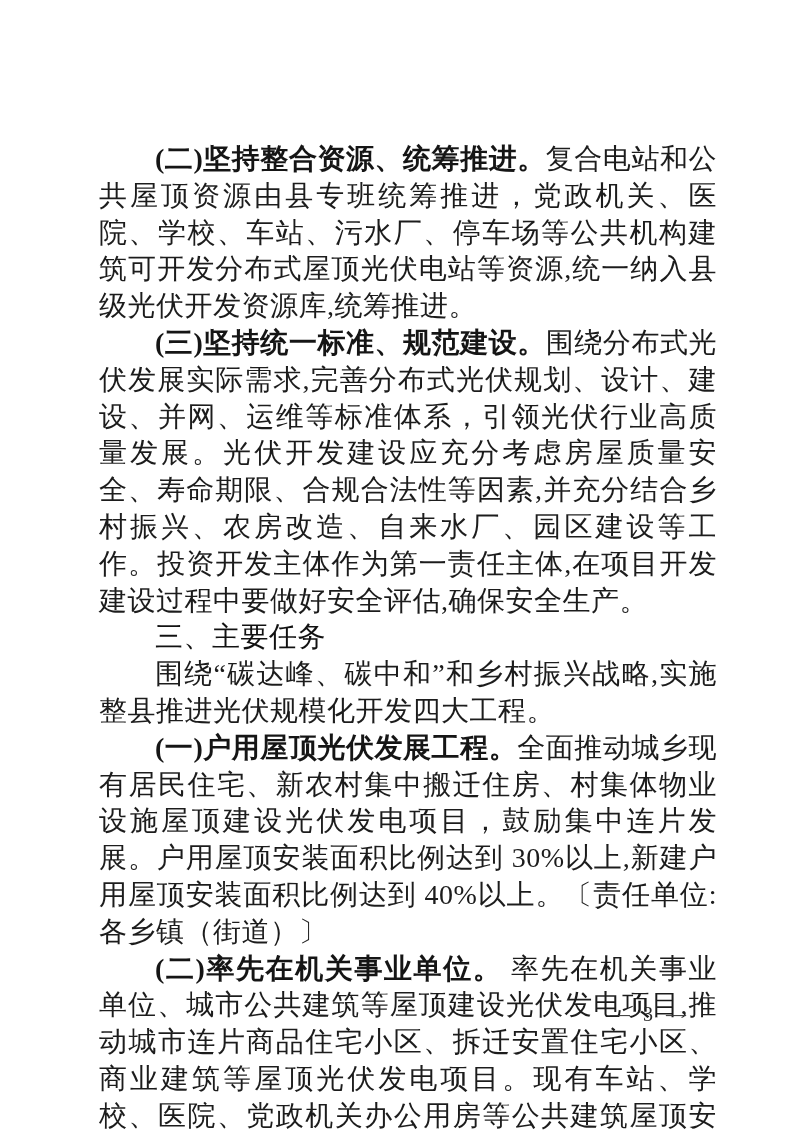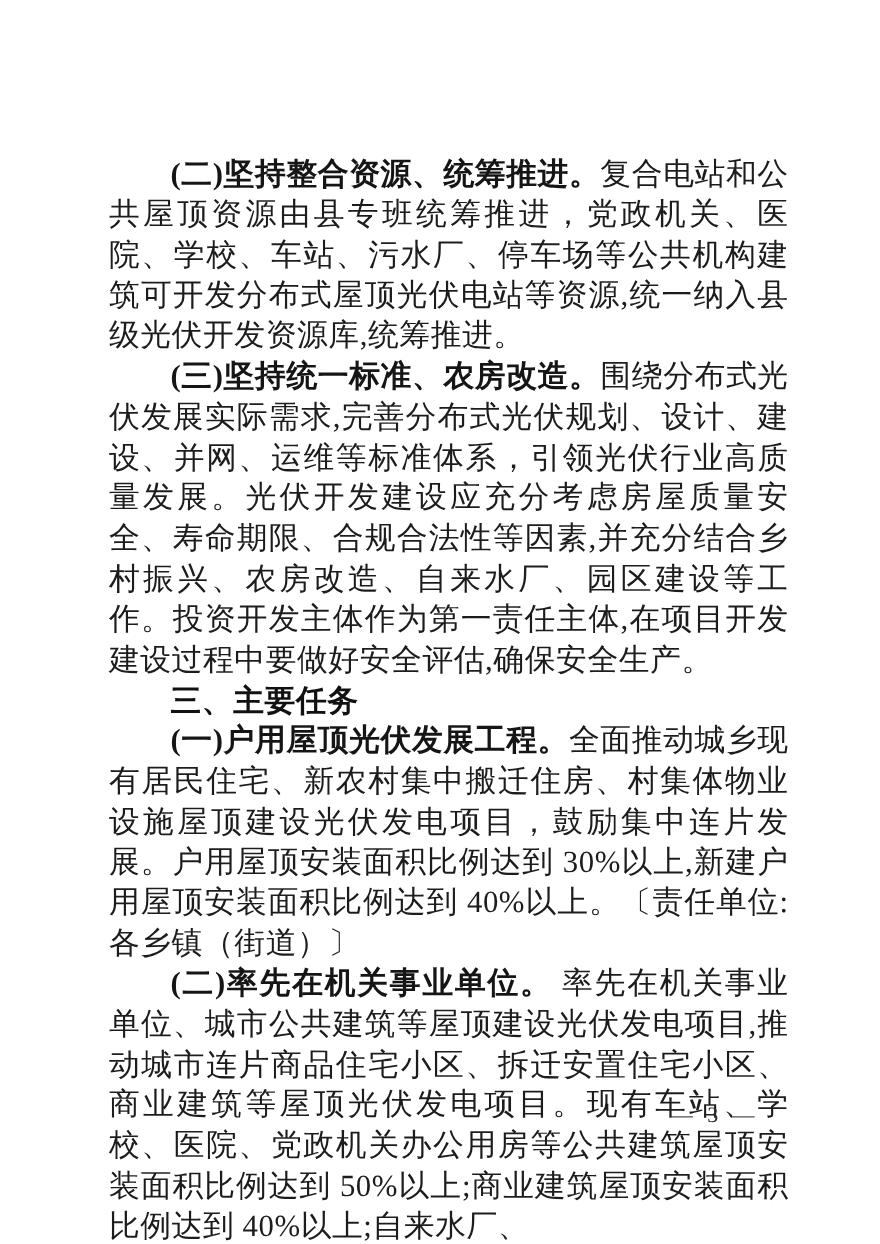--- a/index.html
+++ b/index.html
@@ -32,21 +32,21 @@
     text-indent: 2em;
   }
   .para .lead {
     font-weight: bold;
     color: #151515;
   }
   .heading {
     margin: 0;
     text-indent: 2em;
     font-family: "Liberation Sans", "DejaVu Sans", sans-serif;
-    font-weight: bold;
+    font-weight: normal;
     color: #111111;
   }
   .footer {
     position: absolute;
     left: 610px;
     top: 1003px;
     font-size: 20px;
     color: #2a2a2a;
     display: inline-flex;
     align-items: center;
@@ -59,24 +59,25 @@
 </style>
 </head>
 <body>
 
 <div class="page">
 
   <div class="doc-body">
 
     <p class="para"><span class="lead">(二)坚持整合资源、统筹推进。</span><span>复合电站和公共屋顶资源由县专班统筹推进，党政机关、医院、学校、车站、污水厂、停车场等公共机构建筑可开发分布式屋顶光伏电站等资源,统一纳入县级光伏开发资源库,统筹推进。</span></p>
 
-    <p class="para"><span class="lead">(三)坚持统一标准、农房改造。</span><span>围绕分布式光伏发展实际需求,完善分布式光伏规划、设计、建设、并网、运维等标准体系，引领光伏行业高质量发展。光伏开发建设应充分考虑房屋质量安全、寿命期限、合规合法性等因素,并充分结合乡村振兴、农房改造、自来水厂、园区建设等工作。投资开发主体作为第一责任主体,在项目开发建设过程中要做好安全评估,确保安全生产。</span></p>
+    <p class="para"><span class="lead">(三)坚持统一标准、规范建设。</span><span>围绕分布式光伏发展实际需求,完善分布式光伏规划、设计、建设、并网、运维等标准体系，引领光伏行业高质量发展。光伏开发建设应充分考虑房屋质量安全、寿命期限、合规合法性等因素,并充分结合乡村振兴、农房改造、自来水厂、园区建设等工作。投资开发主体作为第一责任主体,在项目开发建设过程中要做好安全评估,确保安全生产。</span></p>
 
     <p class="heading"><span>三、主要任务</span></p>
 
+    <p class="para"><span>围绕“碳达峰、碳中和”和乡村振兴战略,实施整县推进光伏规模化开发四大工程。</span></p>
 
     <p class="para"><span class="lead">(一)户用屋顶光伏发展工程。</span><span>全面推动城乡现有居民住宅、新农村集中搬迁住房、村集体物业设施屋顶建设光伏发电项目，鼓励集中连片发展。户用屋顶安装面积比例达到 30%以上,新建户用屋顶安装面积比例达到 40%以上。〔责任单位:各乡镇（街道）〕</span></p>
 
     <p class="para"><span class="lead">(二)率先在机关事业单位。</span><span>  率先在机关事业单位、城市公共建筑等屋顶建设光伏发电项目,推动城市连片商品住宅小区、拆迁安置住宅小区、商业建筑等屋顶光伏发电项目。现有车站、学校、医院、党政机关办公用房等公共建筑屋顶安装面积比例达到 50%以上;商业建筑屋顶安装面积比例达到 40%以上;自来水厂、</span></p>
 
   </div>
 
   <div class="footer">
     <span class="dash">—</span>
     <span>3</span>

